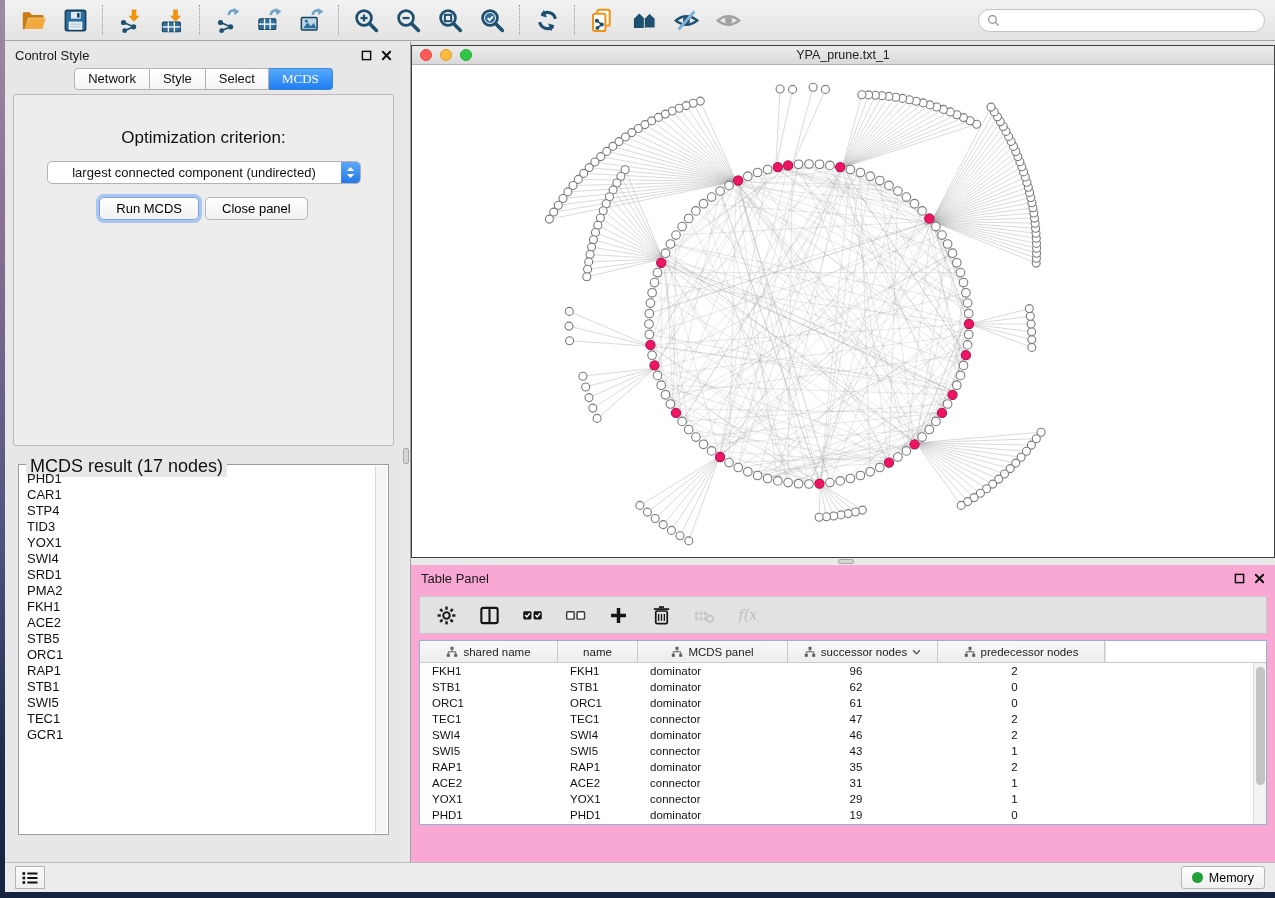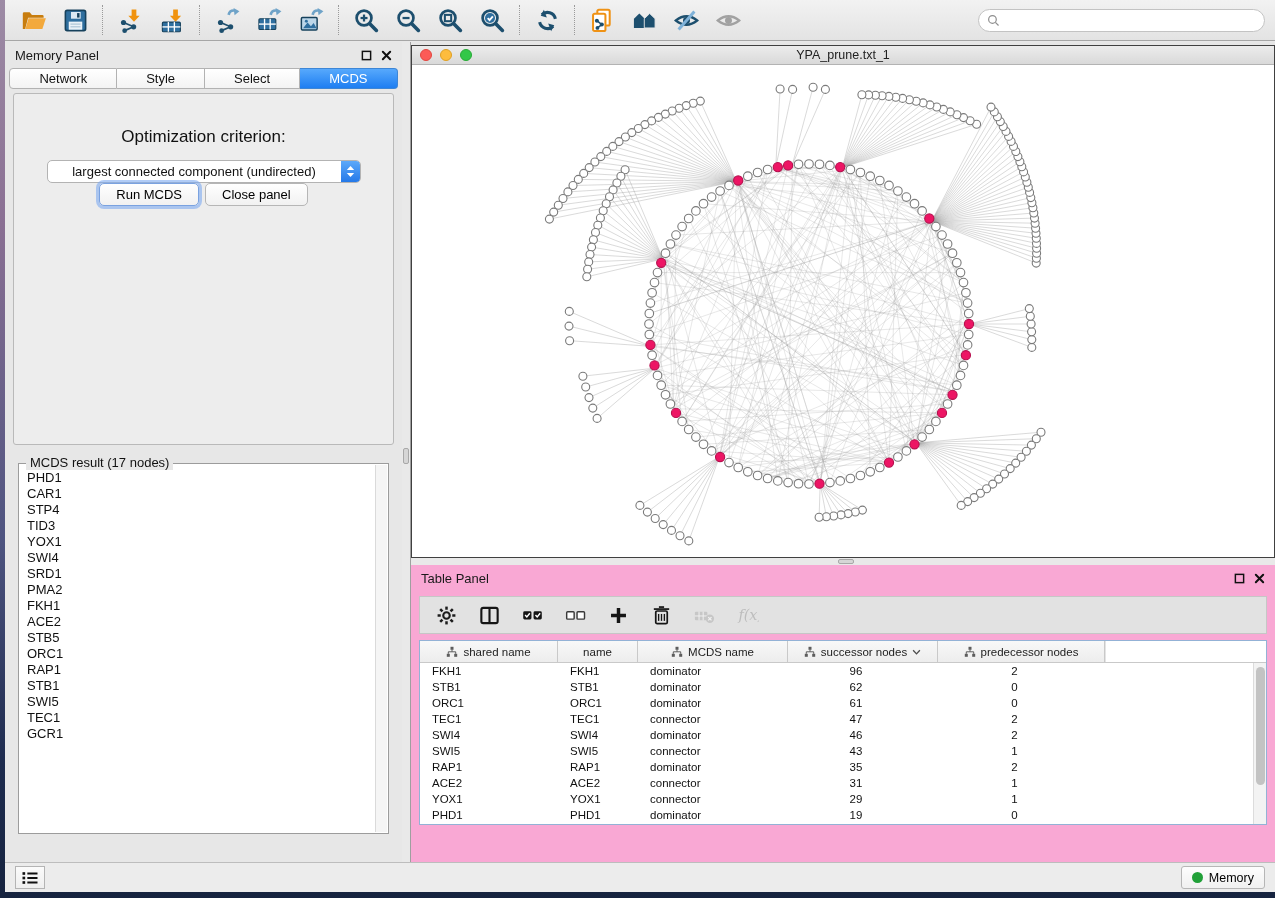--- a/index.html
+++ b/index.html
@@ -26,38 +26,38 @@
   
   .workspace { position:absolute; top:42px; left:0; right:0; height:820px; display:flex; }
 
   
   .cpanel { width:397px; background:#e7e7e7; display:flex; flex-direction:column; }
   .panel-titlebar { height:26px; display:flex; align-items:center; padding:0 10px; font-size:13px; color:#1a1a1a; }
   .pt-icons { margin-left:auto; display:flex; gap:9px; align-items:center; }
   .pt-icons svg { width:11px; height:11px; display:block; }
   .seg-row { display:flex; justify-content:center; }
   .seg { border:1px solid #b2b2b2; border-left:none; background:linear-gradient(#ffffff,#f3f3f3);
-         padding:2px 29px; font-size:13px; color:#111; }
+         padding:2px 13px; font-size:13px; color:#111; }
   .seg:first-child { border-left:1px solid #b2b2b2; border-radius:4px 0 0 4px; }
-  .seg:last-child { border-radius:0 4px 4px 0; }
+  .seg:last-child { border-radius:0 4px 4px 0;font-family:Liberation Serif, serif; }
   .seg.active { background:linear-gradient(#57a9fc,#1e7ef2); border-color:#3d86d6; color:#fff; }
   .cp-content { margin:4px 8px 0 8px; height:352px; background:#ededed; border:1px solid #b9b9b9;
                 border-radius:3px; text-align:center; }
   .opt-label { margin-top:33px; font-size:17px; }
   .mac-select { margin:13px auto 0 auto; width:314px; height:23px; background:#fff; border:1px solid #b3b3b3;
                 border-radius:5px; display:flex; align-items:center; font-size:13px; overflow:hidden; }
   .mac-select .sel-text { flex:1; text-align:center; padding:0 4px; white-space:nowrap; }
   .sel-stepper { width:19px; height:23px; background:linear-gradient(#5fabfa,#2277e8); border-radius:0 4px 4px 0;
                  display:flex; flex-direction:column; align-items:center; justify-content:center; gap:1px; }
-  .btn-row { display:flex; justify-content:center; gap:6px; }
+  .btn-row { margin-top:13px; display:flex; justify-content:center; gap:6px; }
   .mac-btn { background:linear-gradient(#ffffff,#f1f1f1); border:1px solid #b6b6b6; border-radius:5px;
              padding:3px 16px; font-size:13px; font-family:"Liberation Sans", sans-serif; }
   .mac-btn.focused { box-shadow:0 0 0 3px rgba(125,170,240,.6); border-color:#7aa2e0; }
   .groupbox { position:relative; margin:18px 13px 0 13px; height:371px; border:1px solid #9c9c9c; background:#fff; }
-  .groupbox-label { position:absolute; top:-9px; left:7px; background:#e7e7e7; padding:0 4px; font-size:13px; }
+  .groupbox-label { position:absolute; top:-9px; left:7px; background:#e7e7e7; padding:0 4px; font-size:18px; }
   .mcds-list { position:absolute; left:1px; top:2px; bottom:1px; right:14px; padding:4px 7px; overflow:hidden;
                font-size:13px; line-height:16px; text-align:left; }
   .mcds-track { position:absolute; top:1px; bottom:1px; right:1px; width:12px; background:#f5f5f5;
                 border-left:1px solid #dadada; }
 
   
   .v-split { width:9px; background:#e9e9e9; border-right:1px solid #9f9f9f; position:relative; }
   .v-split .grip { position:absolute; top:406px; left:1px; width:6px; height:16px; background:#d6d6d6;
                    border:1px solid #a8a8a8; border-radius:2px; }
   .h-split { height:7px; background:#e9e9e9; position:relative; }
@@ -275,21 +275,21 @@
         <line x1="9.7" y1="9.7" x2="13.3" y2="13.3" stroke="#8e8e8e" stroke-width="1.4"></line>
       </svg>
       <input placeholder="" style="">
     </div>
   </div>
 
   <div class="workspace">
 
     <div class="cpanel">
       <div class="panel-titlebar">
-        <span>Memory Panel</span>
+        <span>Control Style</span>
         <span class="pt-icons">
           <svg viewBox="0 0 12 12">
             <rect x="1.5" y="1.5" width="9" height="9" fill="none" stroke="#111" stroke-width="1.6"></rect>
             </svg>
           <svg viewBox="0 0 12 12">
             <path d="M2 2 L10 10 M10 2 L2 10" stroke="#111" stroke-width="2.2" stroke-linecap="round"></path>
             </svg>
         </span>
       </div>
       <div class="seg-row" id="cp-tabs">
@@ -1093,21 +1093,21 @@
               </div>
               <div class="th" style="width: 150px;">
                 <svg width="12" height="12" viewBox="0 0 12 12">
                   <g fill="#5d5d5d">
                     <rect x="4.5" y="0.8" width="3" height="3"></rect>
                     <rect x="0.8" y="7.8" width="3" height="3"></rect>
                     <rect x="8.2" y="7.8" width="3" height="3"></rect>
                   </g>
                   <path d="M6 3.8 v2 M2.3 7.8 v-2 h7.4 v2" fill="none" stroke="#5d5d5d"></path>
                 </svg>
-                <span>MCDS name</span>
+                <span>MCDS panel</span>
               </div>
               <div class="th" style="width: 150px;">
                 <svg width="12" height="12" viewBox="0 0 12 12">
                   <g fill="#5d5d5d">
                     <rect x="4.5" y="0.8" width="3" height="3"></rect>
                     <rect x="0.8" y="7.8" width="3" height="3"></rect>
                     <rect x="8.2" y="7.8" width="3" height="3"></rect>
                   </g>
                   <path d="M6 3.8 v2 M2.3 7.8 v-2 h7.4 v2" fill="none" stroke="#5d5d5d"></path>
                 </svg>

